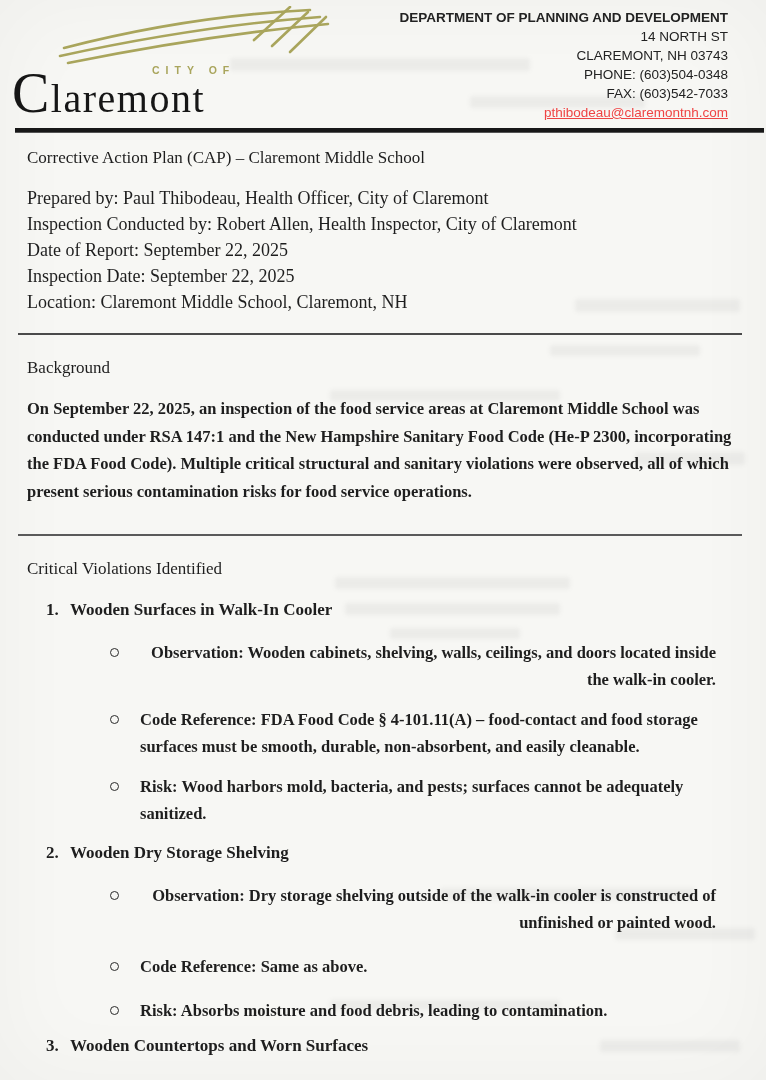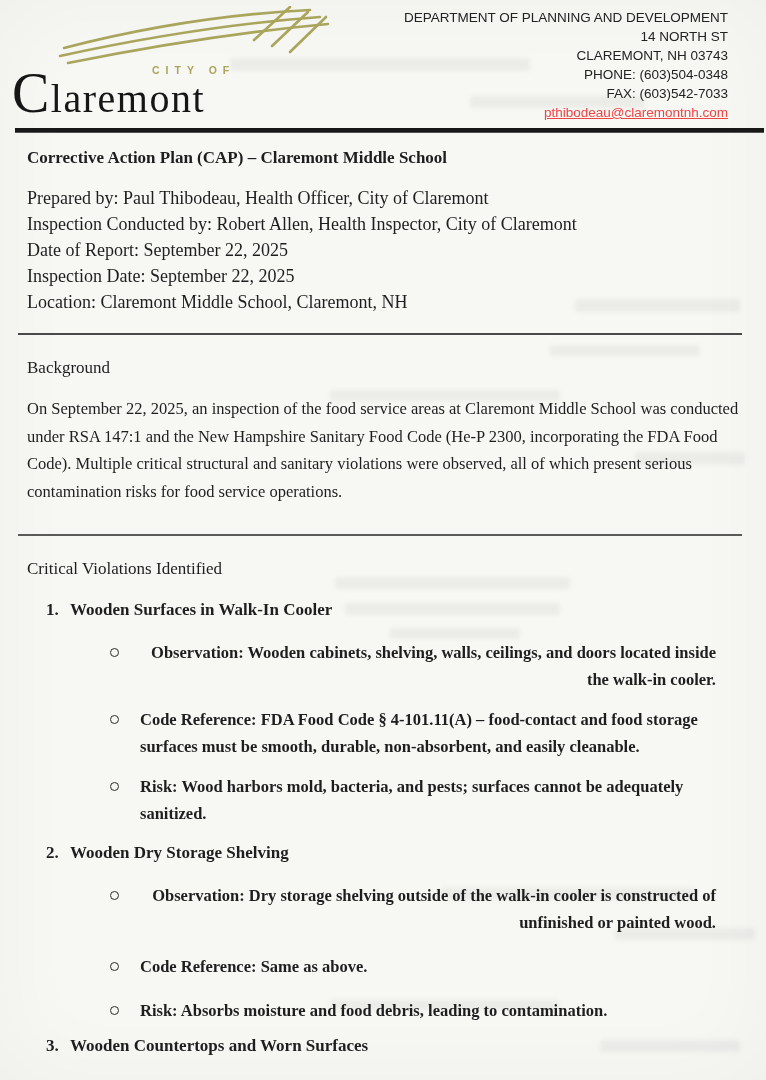--- a/index.html
+++ b/index.html
@@ -31,43 +31,43 @@
     color: #161616; line-height: 58px;
   }
   .city-name::first-letter { font-size: 56px; }
 
   .header-contact {
     position: absolute; right: 38px; top: 8px;
     text-align: right;
     font-family: "Liberation Sans", sans-serif;
     font-size: 13.5px; line-height: 19px; color: #222;
   }
-  .dept { font-weight: normal; }
+  .dept { font-weight: bold; }
   .email-link { color: #ef4444; text-decoration: underline; cursor: pointer; }
 
   .thick-rule {
     position: absolute; left: 15px; right: 2px; top: 128px;
     height: 4px; background: #181818;
     border-bottom: 1px solid #555;
   }
 
   
   .content { position: absolute; left: 27px; right: 24px; top: 133px; }
 
-  .doc-title { font-size: 17px; font-weight: bold; line-height: 21px; margin-top: 14px; }
+  .doc-title { font-size: 17px; font-weight: normal; line-height: 21px; margin-top: 14px; }
 
   .meta { margin-top: 17px; font-size: 18px; font-weight: normal; line-height: 26px; }
 
   .rule-thin  { border: none; height: 2px;   background: #4a4a4a; margin: 18px 0 0 -9px; }
   .rule-thin2 { border: none; height: 1.5px; background: #5a5a5a; margin: 29px 0 0 -9px; }
 
   .section-heading { margin-top: 22px; font-size: 17px; font-weight: normal; line-height: 21px; }
 
   .paragraph {
-    margin-top: 17px; font-size: 16.5px; font-weight: normal;
+    margin-top: 17px; font-size: 16.5px; font-weight: bold;
     line-height: 27.5px; width: 722px;
   }
 
   .violations { margin-top: 20px; }
   .violation-title-row { display: flex; margin-top: 15px; font-size: 17px; font-weight: bold; line-height: 22px; }
   .violation-title-row:first-child { margin-top: 0; }
   .v-num { width: 24px; margin-left: 19px; }
   .bullet-row { display: flex; margin-top: 13px; }
   .bullet-row.first { margin-top: 18px; text-align: right; }
   .bullet-row.gap { margin-top: 17px; }

